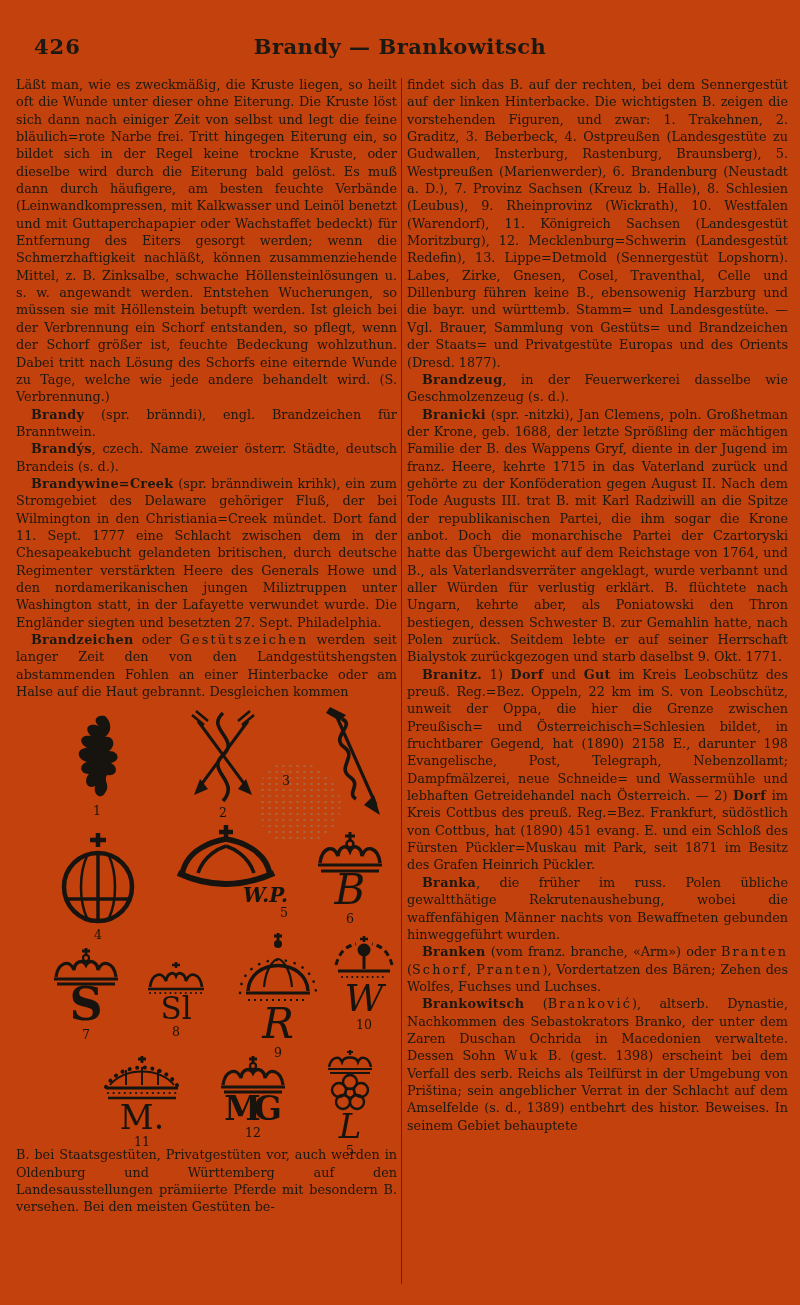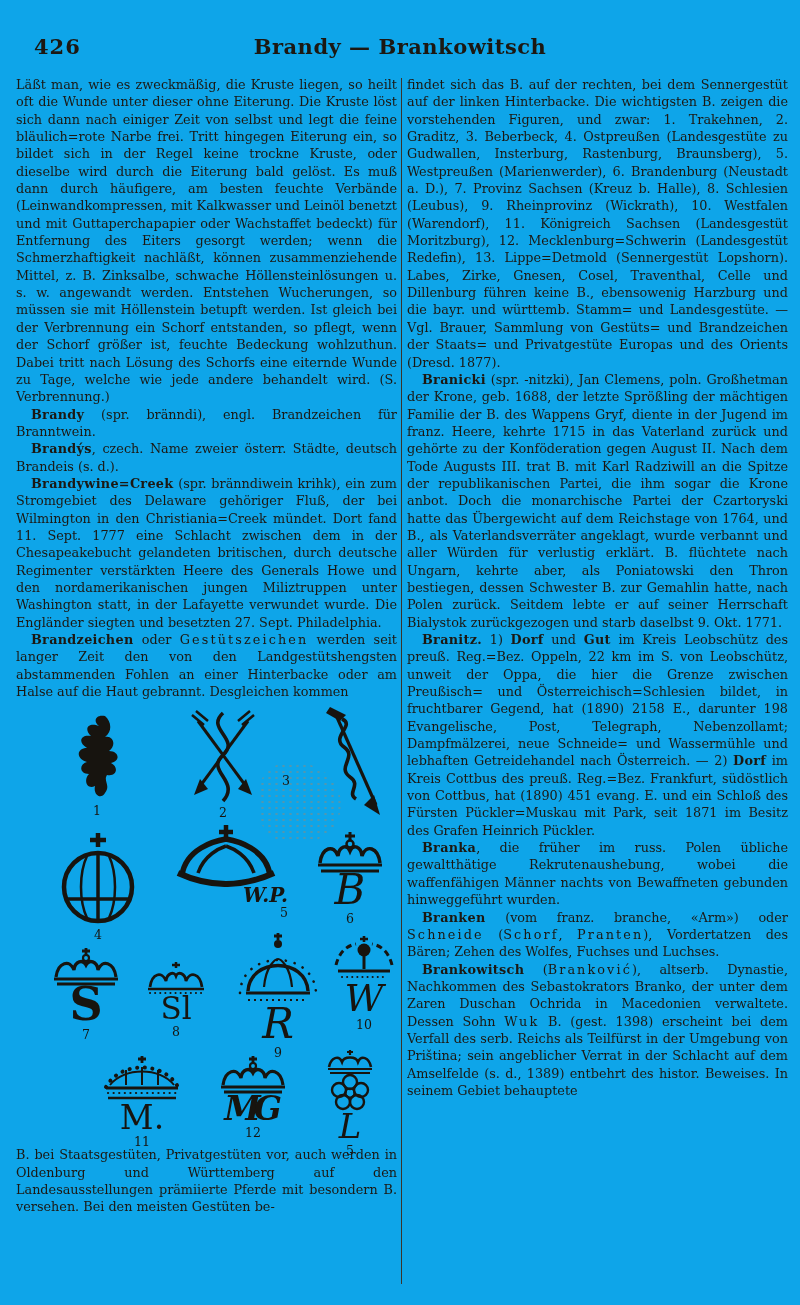--- a/index.html
+++ b/index.html
@@ -1,16 +1,16 @@
 <!DOCTYPE html>
 <html><head>
 <meta charset="utf-8">
 <style>
   html,body{margin:0;padding:0;background:#e8e6e0;}
-  .page{position:relative;width:800px;height:1305px;margin:0 auto;background:#0ea5e9;
+  .page{position:relative;width:800px;height:1305px;margin:0 auto;background:#c2410c;
         color:#1c1812;font-family:"DejaVu Serif","Liberation Serif",serif;overflow:hidden;}
   .pagenum{position:absolute;left:34px;top:34px;font-size:21px;font-weight:bold;letter-spacing:1px;}
   .title{position:absolute;left:0;right:0;top:34px;text-align:center;font-size:21px;font-weight:bold;letter-spacing:.5px;}
   .divider{position:absolute;left:401px;top:78px;width:1px;height:1206px;background:#3a342c;}
   .col{position:absolute;top:76px;width:381px;font-size:12.8px;line-height:17.35px;
        text-align:justify;height:1214px;overflow:hidden;}
   .col-left{left:16px;}
   .col-right{left:407px;}
   .para{text-indent:15px;}
   .para.noind{text-indent:0;}
@@ -19,21 +19,21 @@
   
   .figure{position:relative;height:438px;margin:5px 0 3px;}
   .mark{position:absolute;text-align:center;color:#17140f;}
   .mark .num{font-size:12.5px;line-height:13px;margin-top:1px;text-indent:0;}
   .mark svg{display:block;margin:0 auto;}
   .letters{display:block;line-height:1;margin-top:-2px;}
   .l-wp{font-style:italic;font-weight:bold;font-size:20px;}
   .l-script{font-style:italic;font-size:42px;margin-top:-4px;}
   .l-cap{font-weight:bold;font-size:46px;margin-top:-6px;}
   .l-cap-sm{font-weight:normal;font-size:31px;margin-top:-4px;}
-  .l-mg{font-weight:bold;font-size:33px;letter-spacing:-7px;margin-top:-3px;padding-right:7px;font-style:italic;}
+  .l-mg{font-weight:bold;font-size:33px;letter-spacing:-7px;margin-top:-3px;padding-right:7px;}
   .l-it-md{font-style:italic;font-size:34px;margin-top:-2px;}
   .smudge{position:absolute;left:243px;top:58px;width:82px;height:80px;opacity:.5;
           border-radius:40% 60% 55% 45%;
           background-image:radial-gradient(#938a78 1px,rgba(0,0,0,0) 1.4px);
           background-size:7px 6px;filter:blur(.4px);}
   .stroke{stroke:#17140f;fill:none;}
 </style>
 </head>
 <body>
 
@@ -215,21 +215,22 @@
     </div>
 
     <div>
         <div class="para noind"><span>B. bei Staatsgestüten, Privatgestüten vor, auch werden in Oldenburg und Württemberg auf den Landesausstellungen prämiierte Pferde mit besondern B. versehen. Bei den meisten Gestüten be-</span></div>
       </div>
   </div>
 
   <div class="col col-right">
     <div>
         <div class="para noind"><span>findet sich das B. auf der rechten, bei dem Sennergestüt auf der linken Hinterbacke. Die wichtigsten B. zeigen die vorstehenden Figuren, und zwar: 1. Trakehnen, 2. Graditz, 3. Beberbeck, 4. Ostpreußen (Landesgestüte zu Gudwallen, Insterburg, Rastenburg, Braunsberg), 5. Westpreußen (Marienwerder), 6. Brandenburg (Neustadt a. D.), 7. Provinz Sachsen (Kreuz b. Halle), 8. Schlesien (Leubus), 9. Rheinprovinz (Wickrath), 10. Westfalen (Warendorf), 11. Königreich Sachsen (Landesgestüt Moritzburg), 12. Mecklenburg=Schwerin (Landesgestüt Redefin), 13. Lippe=Detmold (Sennergestüt Lopshorn). Labes, Zirke, Gnesen, Cosel, Traventhal, Celle und Dillenburg führen keine B., ebensowenig Harzburg und die bayr. und württemb. Stamm= und Landesgestüte. — Vgl. Brauer, Sammlung von Gestüts= und Brandzeichen der Staats= und Privatgestüte Europas und des Orients (Dresd. 1877).</span></div>
+        <div class="para"><span class="b">Brandzeug</span><span>, in der Feuerwerkerei dasselbe wie Geschmolzenzeug (s. d.).</span></div>
         <div class="para"><span class="b">Branicki</span><span> (spr. -nitzki), Jan Clemens, poln. Großhetman der Krone, geb. 1688, der letzte Sprößling der mächtigen Familie der B. des Wappens Gryf, diente in der Jugend im franz. Heere, kehrte 1715 in das Vaterland zurück und gehörte zu der Konföderation gegen August II. Nach dem Tode Augusts III. trat B. mit Karl Radziwill an die Spitze der republikanischen Partei, die ihm sogar die Krone anbot. Doch die monarchische Partei der Czartoryski hatte das Übergewicht auf dem Reichstage von 1764, und B., als Vaterlandsverräter angeklagt, wurde verbannt und aller Würden für verlustig erklärt. B. flüchtete nach Ungarn, kehrte aber, als Poniatowski den Thron bestiegen, dessen Schwester B. zur Gemahlin hatte, nach Polen zurück. Seitdem lebte er auf seiner Herrschaft Bialystok zurückgezogen und starb daselbst 9. Okt. 1771.</span></div>
         <div class="para"><span class="b">Branitz.</span><span> 1) </span><span class="b">Dorf</span><span> und </span><span class="b">Gut</span><span> im Kreis Leobschütz des preuß. Reg.=Bez. Oppeln, 22 km im S. von Leobschütz, unweit der Oppa, die hier die Grenze zwischen Preußisch= und Österreichisch=Schlesien bildet, in fruchtbarer Gegend, hat (1890) 2158 E., darunter 198 Evangelische, Post, Telegraph, Nebenzollamt; Dampfmälzerei, neue Schneide= und Wassermühle und lebhaften Getreidehandel nach Österreich. — 2) </span><span class="b">Dorf</span><span> im Kreis Cottbus des preuß. Reg.=Bez. Frankfurt, südöstlich von Cottbus, hat (1890) 451 evang. E. und ein Schloß des Fürsten Pückler=Muskau mit Park, seit 1871 im Besitz des Grafen Heinrich Pückler.</span></div>
         <div class="para"><span class="b">Branka</span><span>, die früher im russ. Polen übliche gewaltthätige Rekrutenaushebung, wobei die waffenfähigen Männer nachts von Bewaffneten gebunden hinweggeführt wurden.</span></div>
-        <div class="para"><span class="b">Branken</span><span> (vom franz. branche, «Arm») oder </span><span class="sp">Schneide</span><span> (</span><span class="sp">Schorf</span><span>, </span><span class="sp">Pranten</span><span>), Vordertatzen des Bären; Zehen des Wolfes, Fuchses und Luchses.</span></div>
+        <div class="para"><span class="b">Branken</span><span> (vom franz. branche, «Arm») oder </span><span class="sp">Branten</span><span> (</span><span class="sp">Schorf</span><span>, </span><span class="sp">Pranten</span><span>), Vordertatzen des Bären; Zehen des Wolfes, Fuchses und Luchses.</span></div>
         <div class="para"><span class="b">Brankowitsch</span><span> (</span><span class="sp">Branković</span><span>), altserb. Dynastie, Nachkommen des Sebastokrators Branko, der unter dem Zaren Duschan Ochrida in Macedonien verwaltete. Dessen Sohn </span><span class="sp">Wuk</span><span> B. (gest. 1398) erscheint bei dem Verfall des serb. Reichs als Teilfürst in der Umgebung von Priština; sein angeblicher Verrat in der Schlacht auf dem Amselfelde (s. d., 1389) entbehrt des histor. Beweises. In seinem Gebiet behauptete</span></div>
       </div>
   </div>
 
 </div>
 
 </body></html>

